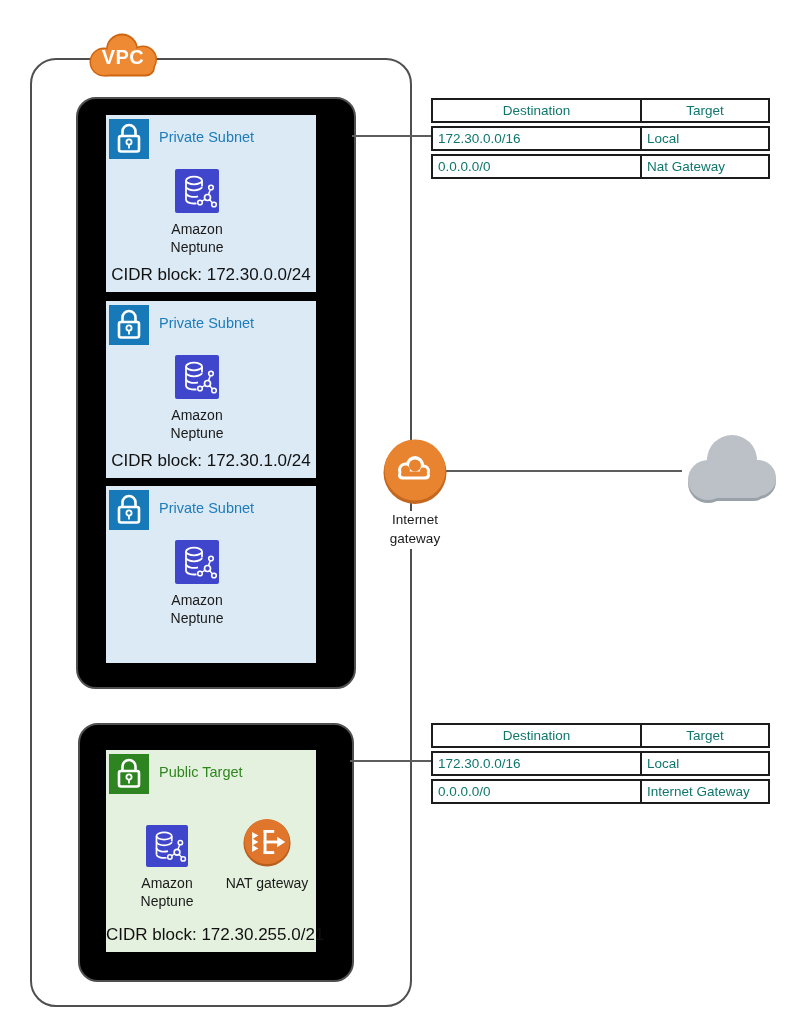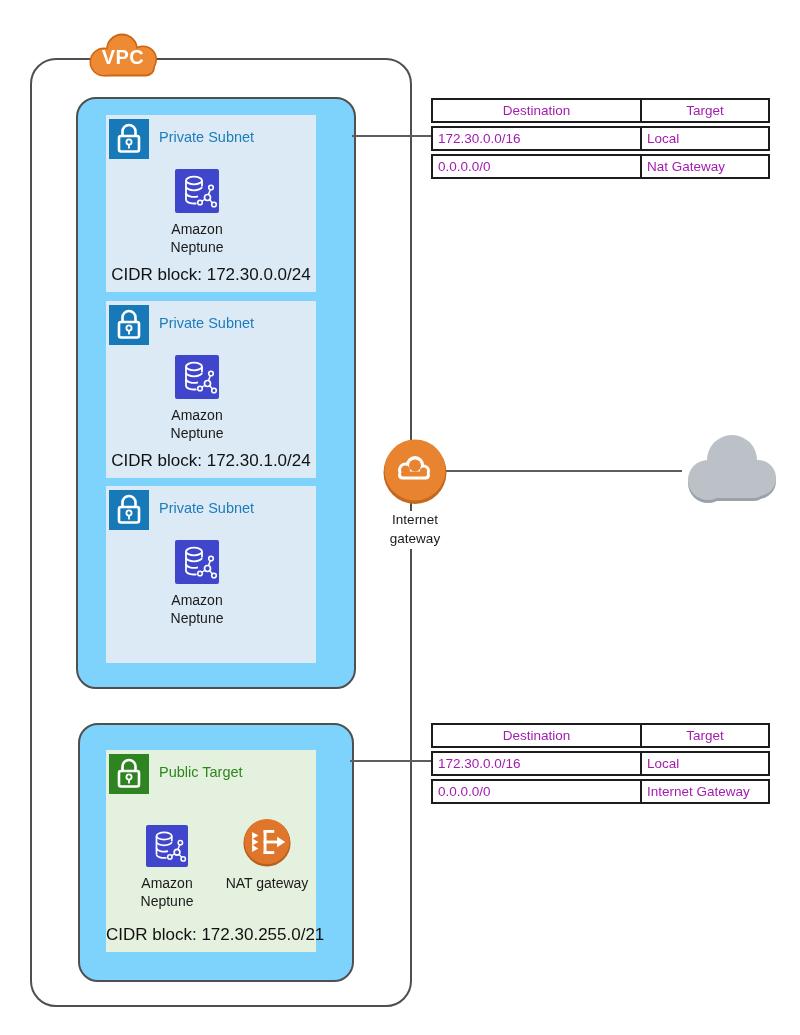--- a/index.html
+++ b/index.html
@@ -7,21 +7,21 @@
     position:relative;width:800px;height:1035px;background:#ffffff;
     font-family:"Liberation Sans","DejaVu Sans",sans-serif;color:#1a1a1a;
     overflow:hidden;
   }
   
   .vpc-box{
     position:absolute;left:30px;top:58px;width:378px;height:945px;
     border:2px solid #4f4f4f;border-radius:26px;background:transparent;
   }
   .group-box{
-    position:absolute;border:2px solid #4f4f4f;border-radius:20px;background:#7dd3fc;
+    position:absolute;border:2px solid #4f4f4f;border-radius:20px;background:#000000;
   }
   .private-group{left:76px;top:97px;width:276px;height:588px;}
   .public-group{left:78px;top:723px;width:272px;height:255px;}
 
   
   .vpc-badge{position:absolute;left:85px;top:30px;width:76px;height:52px;z-index:3;}
   .vpc-badge svg{position:absolute;inset:0;}
   .vpc-badge .vpc-text{
     position:absolute;inset:0;display:flex;align-items:center;justify-content:center;
     padding-top:2px;color:#ffffff;font-weight:bold;font-size:20px;letter-spacing:.5px;
@@ -70,21 +70,21 @@
   }
 
   
   .inet-cloud{position:absolute;left:678px;top:433px;width:104px;height:82px;}
 
   
   .route-table{position:absolute;left:431px;width:339px;display:flex;flex-direction:column;gap:3px;}
   .rt-1{top:98px;}
   .rt-2{top:723px;}
   .rt-row{display:flex;border:2px solid #1c1c1c;background:#ffffff;height:21px;}
-  .rt-cell{display:flex;align-items:center;font-size:13.5px;color:#a21caf;padding:0 5px;overflow:hidden;white-space:nowrap;}
+  .rt-cell{display:flex;align-items:center;font-size:13.5px;color:#0f766e;padding:0 5px;overflow:hidden;white-space:nowrap;}
   .rt-c1{width:197px;border-right:2px solid #1c1c1c;}
   .rt-c2{flex:1;}
   .rt-hdr{justify-content:center;}
 </style>
 </head>
 <body>
 
 <div class="canvas">
 
   <svg width="0" height="0" style="position:absolute">

